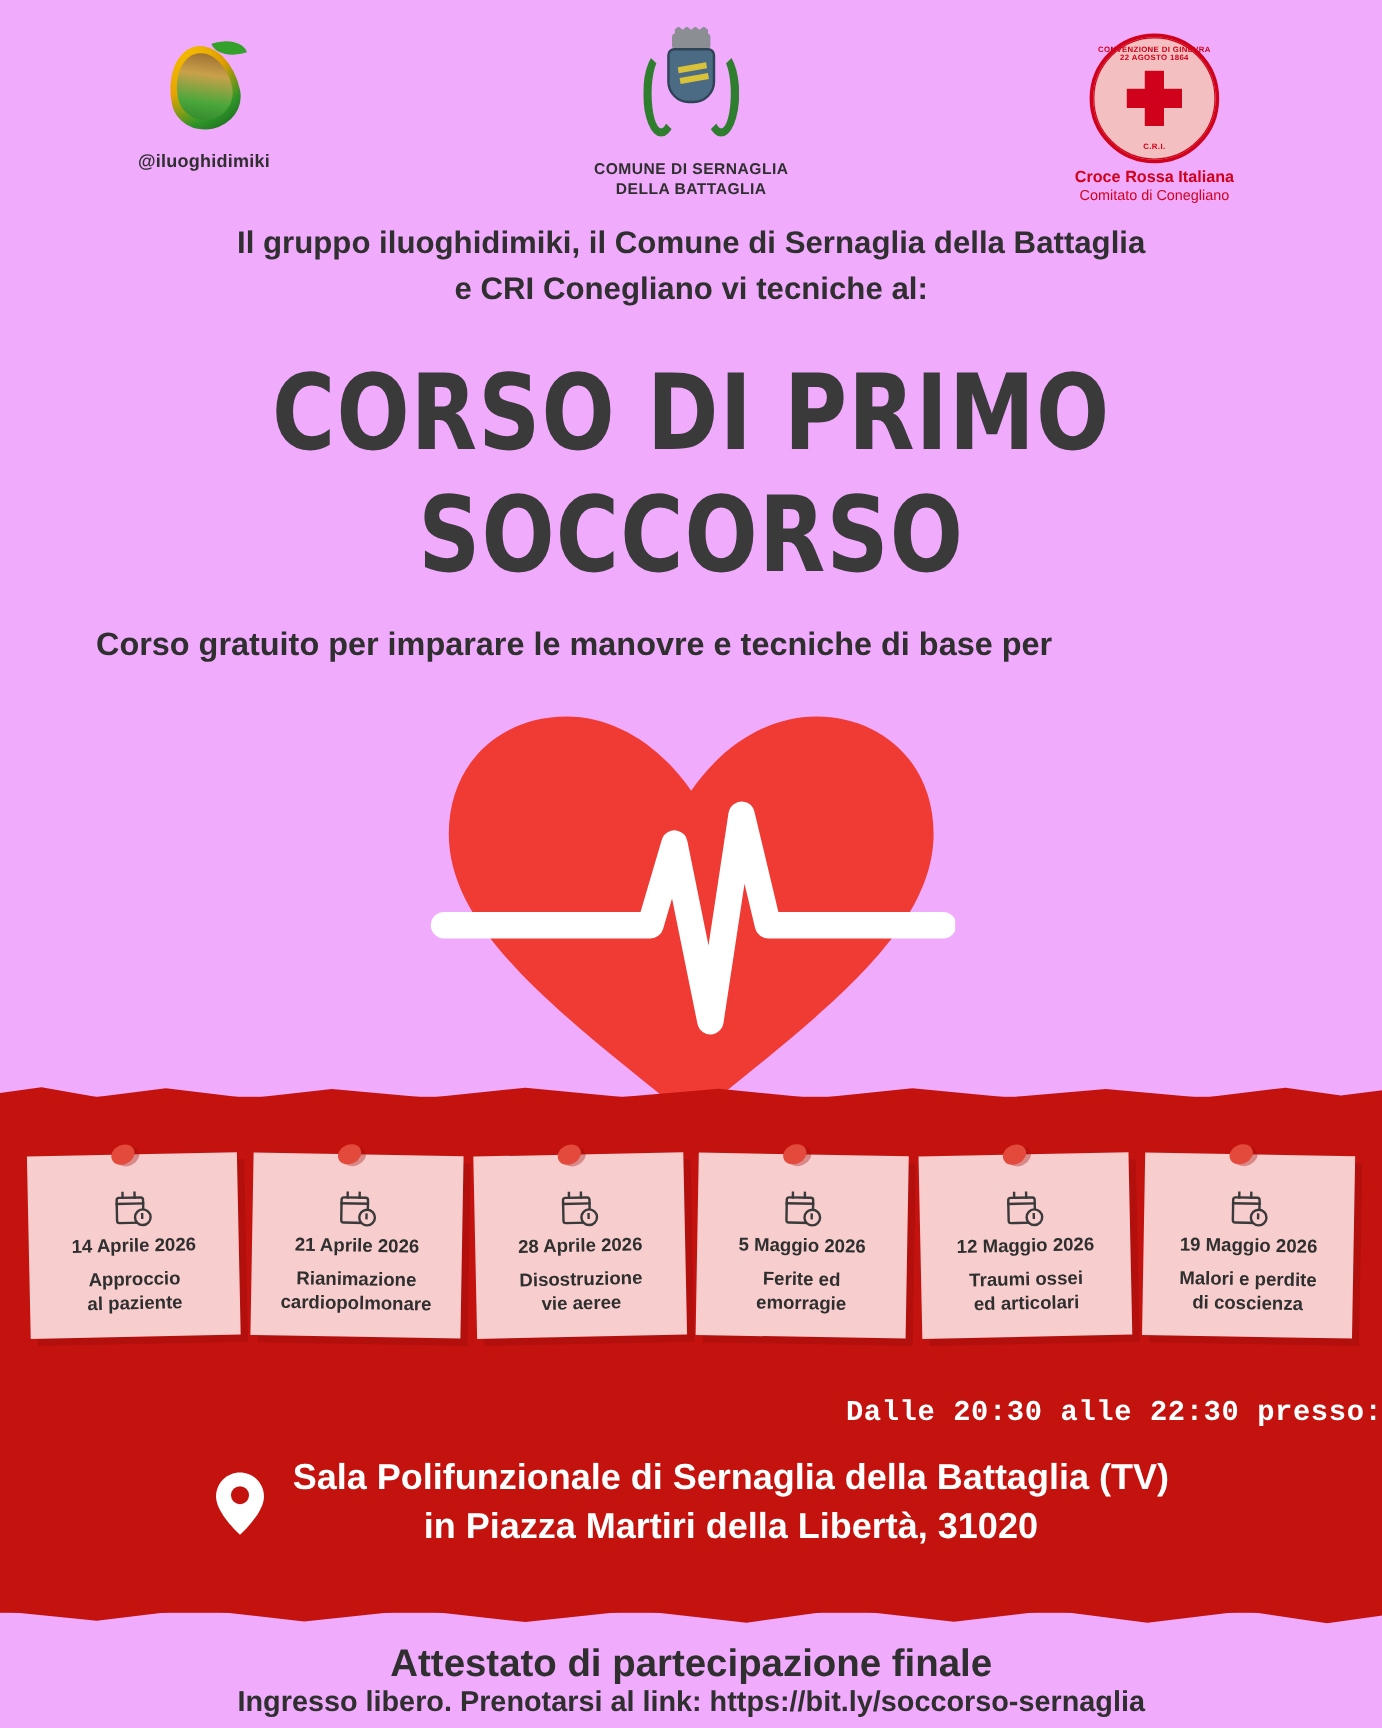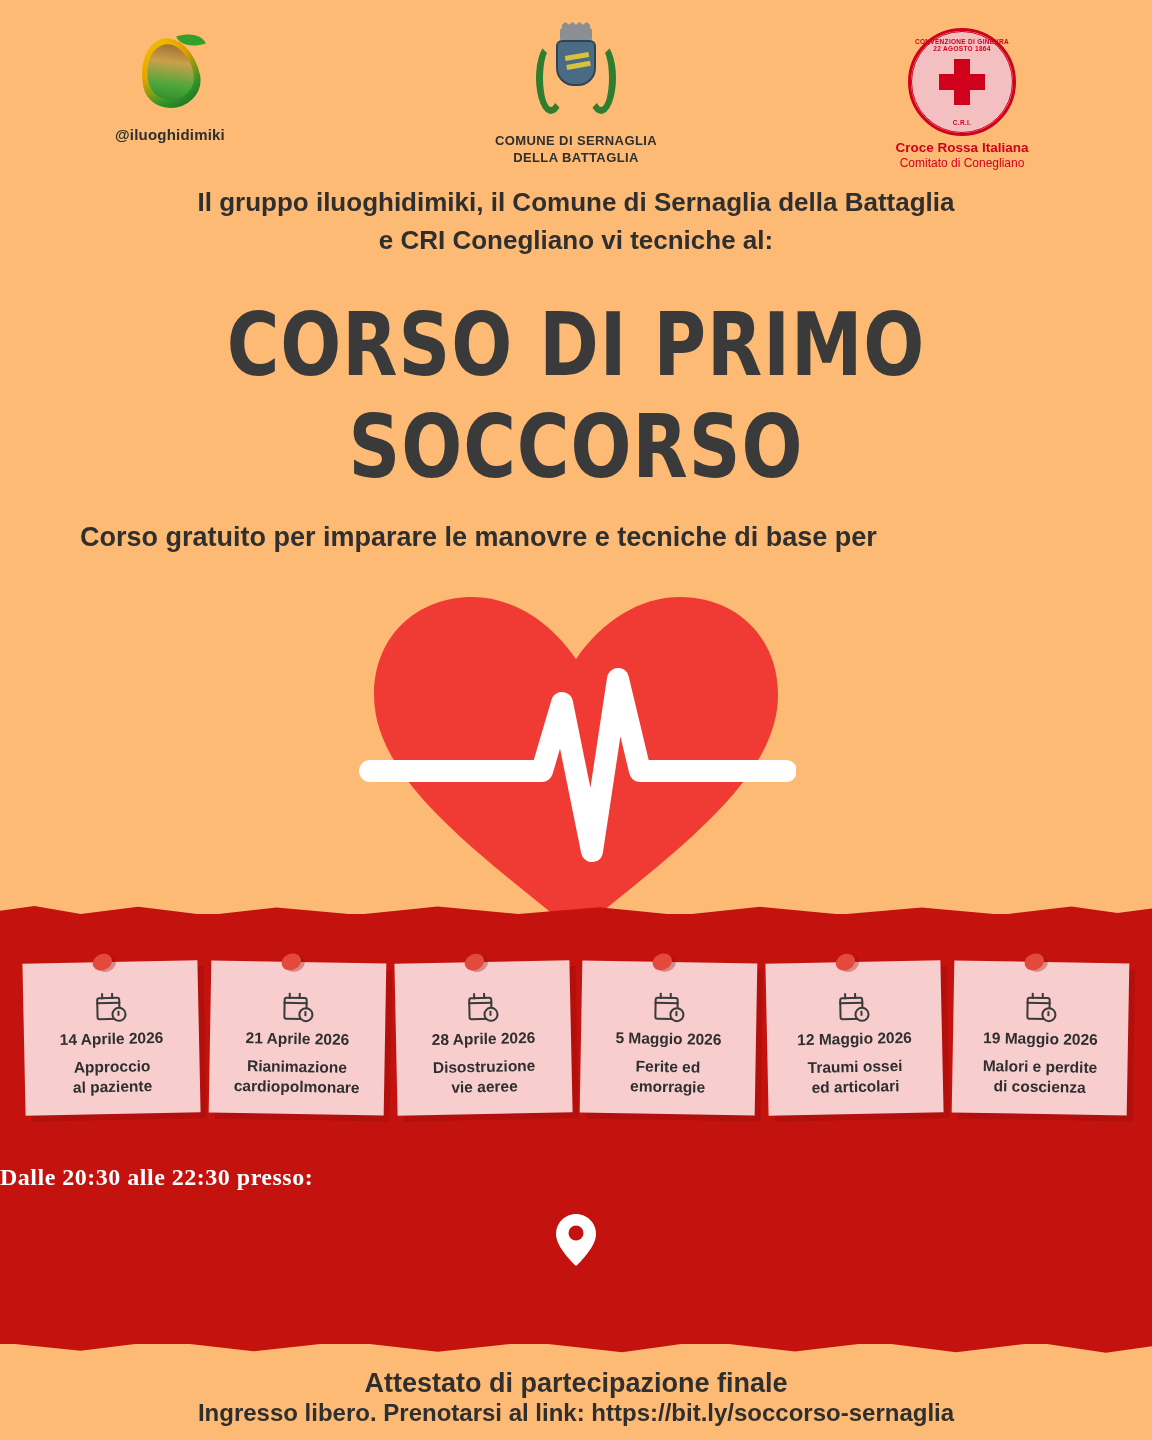--- a/index.html
+++ b/index.html
@@ -7,21 +7,21 @@
     width: 1152px;
     height: 1440px;
     background: #f4bfc0;
     font-family: "Liberation Sans", sans-serif;
     overflow: hidden;
   }
   .poster {
     position: relative;
     width: 1152px;
     height: 1440px;
-    background: #fdba74;
+    background: #f0abfc;
   }
 
   
   .logos {
     position: relative;
     height: 165px;
   }
   .logo-block {
     position: absolute;
     text-align: center;
@@ -299,23 +299,23 @@
     font-weight: bold;
     color: #2f2f2f;
     line-height: 1.3;
     padding: 0 6px;
   }
 
   .time-line {
     position: absolute;
     top: 250px;
     width: 100%;
-    text-align: left;
+    text-align: right;
     color: #ffffff;
-    font-family: Liberation Serif, serif;
+    font-family: Liberation Mono, monospace;
     font-size: 24px;
     font-weight: bold;
     letter-spacing: .5px;
   }
   .venue {
     position: absolute;
     top: 298px;
     left: 0;
     width: 100%;
     display: flex;
@@ -334,21 +334,21 @@
 
   
   .footer {
     position: absolute;
     left: 0;
     top: 1368px;
     width: 100%;
     text-align: center;
   }
   .cert {
-    font-size: 27px;
+    font-size: 32px;
     font-weight: bold;
     color: #2f2f2f;
   }
   .booking {
     font-size: 24px;
     font-weight: bold;
     color: #2f2f2f;
     margin-top: 0;
   }
 </style>
@@ -504,20 +504,24 @@
 
     </div>
 
     <div class="time-line">Dalle 20:30 alle 22:30 presso:</div>
 
     <div class="venue">
       <svg class="pin-icon" viewBox="0 0 44 56">
         <path d="M22 2 C11 2 2 11 2 22 C2 36 22 54 22 54 C22 54 42 36 42 22 C42 11 33 2 22 2 Z" fill="#ffffff"></path>
         <circle cx="22" cy="21" r="7.5" fill="#c4130f"></circle>
       </svg>
+      <div class="venue-text">
+        <div>Sala Polifunzionale di Sernaglia della Battaglia (TV)</div>
+        <div>in Piazza Martiri della Libertà, 31020</div>
+      </div>
     </div>
 
   </div>
 
   <div class="footer">
     <div class="cert">Attestato di partecipazione finale</div>
     <div class="booking">Ingresso libero. Prenotarsi al link: https://bit.ly/soccorso-sernaglia</div>
   </div>
 
 </div>

